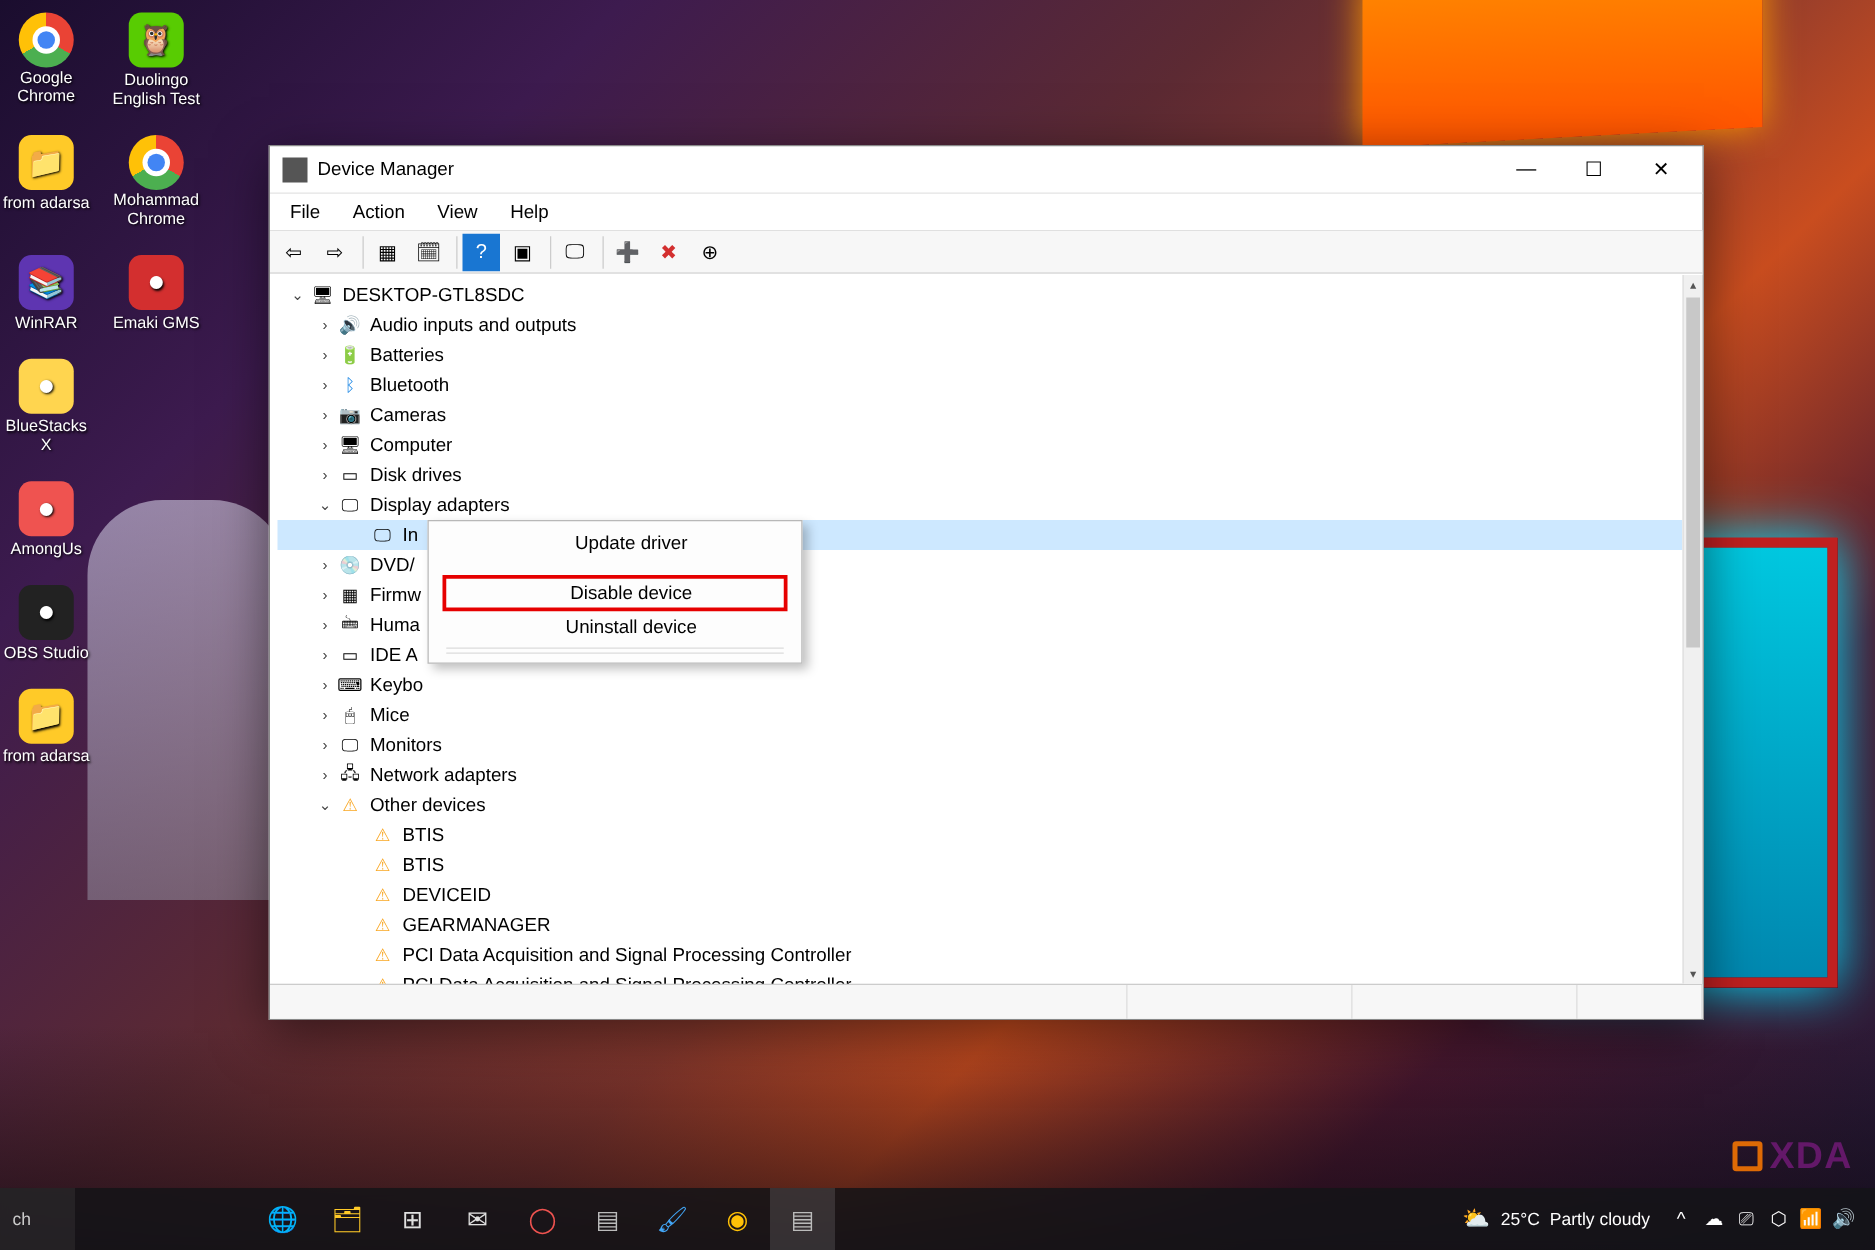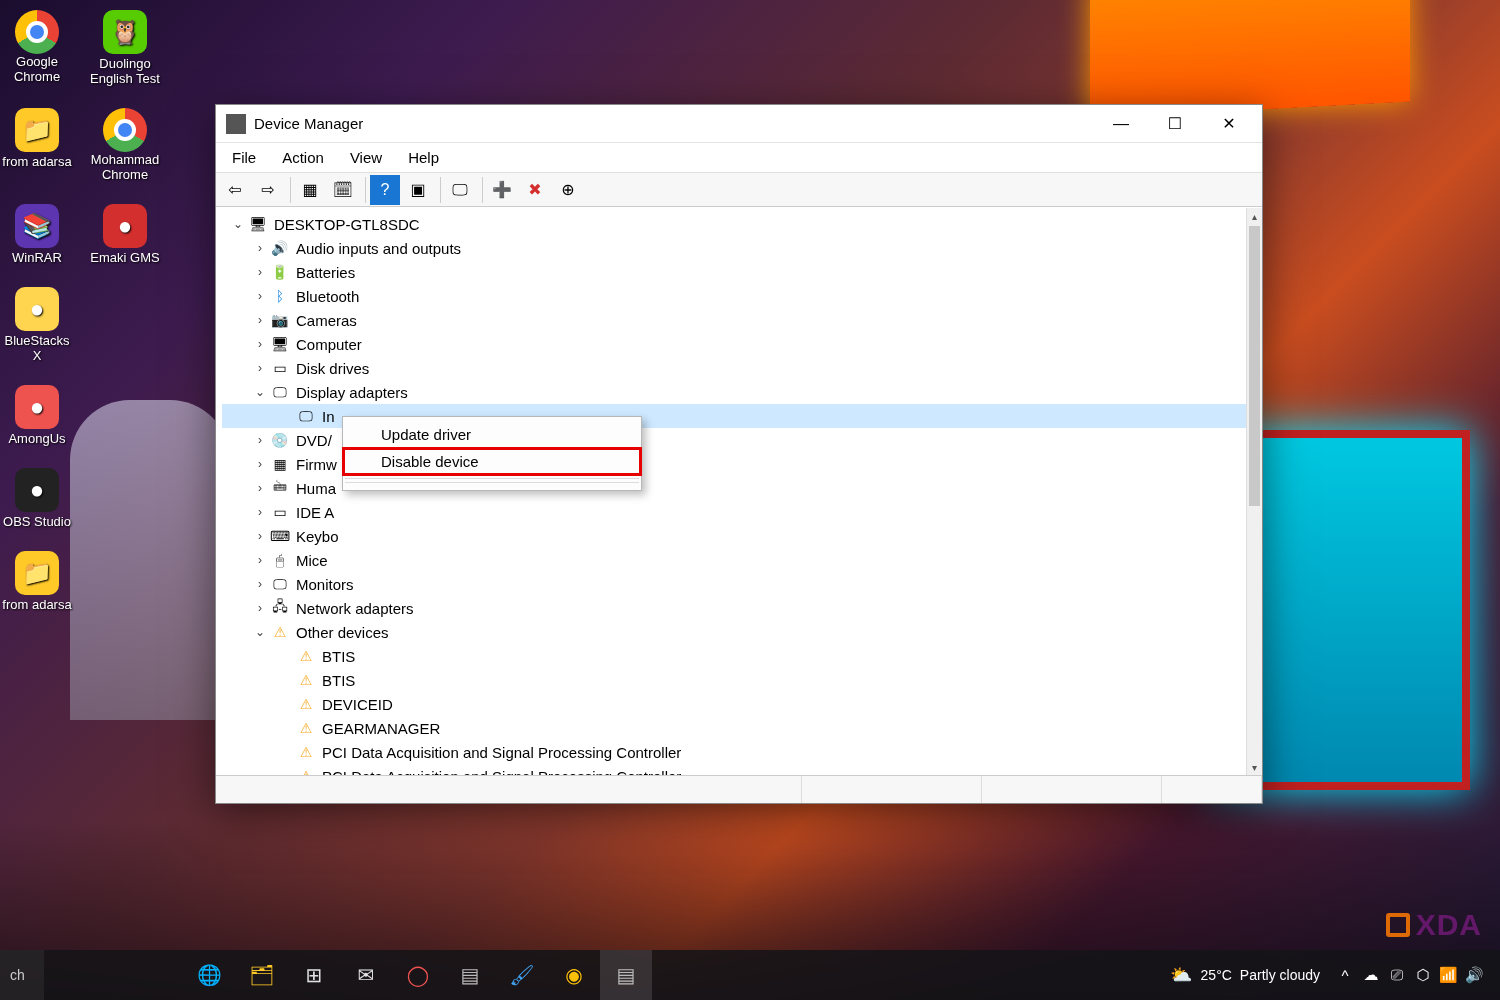--- a/index.html
+++ b/index.html
@@ -26,22 +26,22 @@
   .di { width:70px; display:flex; flex-direction:column; align-items:center; text-align:center; color:#fff; font-size:13px; text-shadow:1px 1px 2px #000; }
   .di-glyph { width:44px; height:44px; border-radius:10px; display:flex; align-items:center; justify-content:center; font-size:24px; margin-bottom:2px;}
   .di-row { display:flex; gap:18px; }
   .chrome-ball { width:44px;height:44px;border-radius:50%; background:conic-gradient(#ea4335 0 120deg,#4caf50 120deg 240deg,#ffc107 240deg 360deg); position:relative;}
   .chrome-ball::after{content:"";position:absolute;inset:11px;border-radius:50%;background:#fff;}
   .chrome-ball::before{content:"";position:absolute;inset:15px;border-radius:50%;background:#4285f4;z-index:2;}
 
   
   .window {
     position: absolute;
-    left: 215px; top: 104px;
-    width: 1048px; height: 700px;
+    left: 215px; top: 116px;
+    width: 1148px; height: 700px;
     background: #fff;
     border: 1px solid #888;
     box-shadow: 0 10px 40px rgba(0,0,0,0.5);
     display: flex; flex-direction: column;
   }
   .titlebar { height:38px; display:flex; align-items:center; padding:0 6px; border-bottom:1px solid #e4e4e4;}
   .titlebar .ticon{width:20px;height:20px;margin:0 8px 0 4px;background:#555;display:inline-block;}
   .titlebar .ttl{flex:1; font-size:15px;}
   .winbtn{width:54px;height:36px;display:flex;align-items:center;justify-content:center;font-size:16px;}
 
@@ -59,32 +59,32 @@
   .scroll-thumb{position:absolute;left:2px;right:2px;top:18px;height:280px;background:#c8c8c8;}
 
   .node{display:flex;align-items:center;height:24px;white-space:nowrap;}
   .indent0{padding-left:8px;}
   .indent1{padding-left:30px;}
   .indent2{padding-left:56px;}
   .chev{width:16px;height:16px;display:flex;align-items:center;justify-content:center;font-size:12px;color:#444;margin-right:2px;}
   .dicon{width:20px;height:18px;margin-right:6px;display:flex;align-items:center;justify-content:center;font-size:14px;}
   .node.selected{background:#cde8ff;}
 
-  .ctxmenu{position:absolute;left:342px;top:416px;width:300px;background:#fdfdfd;border:1px solid #b8b8b8;box-shadow:4px 4px 8px rgba(0,0,0,0.25);padding:4px 0;}
+  .ctxmenu{position:absolute;left:342px;top:416px;width:300px;background:#fdfdfd;border:1px solid #b8b8b8;box-shadow:4px 4px 8px rgba(0,0,0,0.25);padding:4px 12px;text-align:center;}
   .ctxitem{padding:5px 12px 5px 38px;font-size:15px;}
   .ctxitem.bold{font-weight:700;}
   .ctxsep{height:1px;background:#dcdcdc;margin:3px 2px;}
-  .ctxitem.highlighted{outline:3px solid #e60000;outline-offset:-2px;}
+  .ctxitem.highlighted{outline:3px solid #e60000;outline-offset:-2px;margin-top:13px;}
 
   .statusbar{height:28px;border-top:1px solid #ccc;display:flex;background:#f7f7f7;}
   .statusbar>div{border-right:1px solid #ddd;}
 
   
   .taskbar{position:absolute;left:0;right:0;bottom:0;height:50px;background:rgba(20,20,24,0.85);backdrop-filter:blur(4px);display:flex;align-items:center;color:#fff;font-size:14px;}
-  .tb-search{width:44px;height:50px;background:rgba(255,255,255,0.06);display:flex;align-items:center;padding-left:10px;color:#ccc;}
+  .tb-search{width:60px;height:50px;background:rgba(255,255,255,0.06);display:flex;align-items:center;padding-left:10px;color:#ccc;}
   .tb-icons{display:flex;align-items:center;gap:0;margin-left:140px;}
   .tb-ico{width:52px;height:50px;display:flex;align-items:center;justify-content:center;font-size:20px;}
   .tb-right{margin-left:auto;display:flex;align-items:center;gap:8px;padding-right:12px;}
   .tray{width:26px;height:50px;display:flex;align-items:center;justify-content:center;font-size:15px;}
 
   .xda{position:absolute;right:18px;bottom:58px;color:#701a75;font-weight:700;font-size:30px;letter-spacing:1px;display:flex;align-items:center;opacity:0.85;}
   .xda .sq{width:24px;height:24px;border:4px solid #ff7a00;margin-right:6px;border-radius:3px;}
 
   .truncate{overflow:hidden;text-overflow:clip;}
 </style>
@@ -326,20 +326,21 @@
     <div style="flex:1"></div>
       <div style="width:180px"></div>
       <div style="width:180px"></div>
       <div style="width:100px"></div>
   </div>
 </div>
 
 <div class="ctxmenu" id="ctxmenu">
     <div class="ctxitem">Update driver</div>
     <div class="ctxitem highlighted">Disable device</div>
+    <div class="ctxitem">Uninstall device</div>
     <div class="ctxsep"></div>
     <div class="ctxsep"></div>
   </div>
 
 <div class="xda">
   <span class="sq"></span>
   <span>XDA</span>
 </div>
 
 <div class="taskbar">

